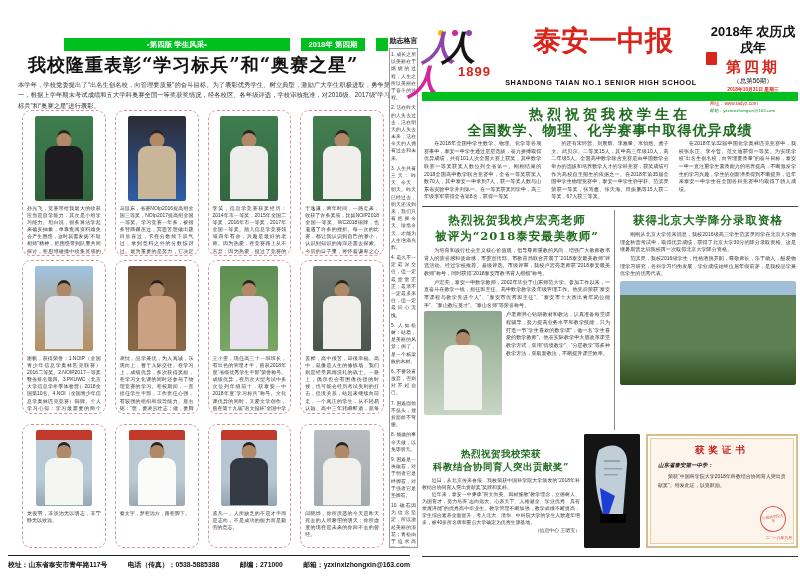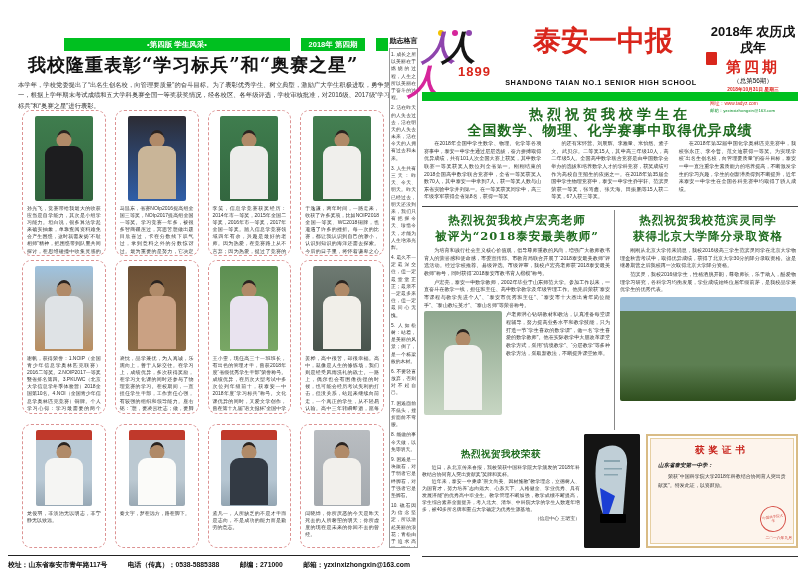--- a/index.html
+++ b/index.html
@@ -250,31 +250,31 @@
         <p>为培育和践行社会主义核心价值观，倡导尊师重教的风尚，增强广大教师教书育人的荣誉感和使命感，市委宣传部、市教育局联合开展了“2018泰安最美教师”评选活动。经过学校推荐、县级评选、市级评审，我校卢宏亮老师获“2018泰安最美教师”称号，同时获得“2018泰安市教书育人楷模”称号。</p>
         <p>卢宏亮，泰安一中数学教师，2002年毕业于山东师范大学。参加工作以来，一直奋斗在教学一线，担任班主任、高中数学教学及年级管理工作。他先后荣获“泰安市课程与教学先进个人”、“泰安市优秀班主任”、“泰安市十大杰出青年岗位能手”、“泰山教坛英才”、“泰山名师”等荣誉称号。</p>
       </div>
       <div class="s2l-flex">
         <div class="photo person teacher-photo" style="background: linear-gradient(rgb(143, 167, 143), rgb(199, 214, 195)); --fig: #f2f2ef;"></div>
         <div class="side">卢老师潜心钻研教材和教法，认真准备每堂课程辅导，努力提高业务水平和教学技能，只为打造一节“学生喜欢的数学课”，做一名“学生喜爱的数学教师”。他在实际教学中大胆改革课堂教学方式，采用“情境教学”、“分层教学”等多种教学方法，采取新教法，不断提升课堂效率。</div>
       </div>
     </div>
 
     <div class="abs s2r">
-      <div class="g-head s2-h">热烈祝贺我校范滨灵同学</div>
       <div class="g-head s2-h">获得北京大学降分录取资格</div>
       <div class="s2-body">
         <p>刚刚从北京大学传来消息，我校2016级高三学生范滨灵同学在北京大学物理金秋营考试中，取得优异成绩，获得了北京大学30分的降分录取资格。这是继暑期营之后我校再一次取得北京大学降分资格。</p>
         <p>范滨灵，我校2016级学生，性格洒脱开朗，尊敬师长，乐于助人，酷爱物理学习研究，各科学习均衡发展，学业成绩始终位居年级前茅，是我校品学兼优学生的优秀代表。</p>
       </div>
       <div class="photo pku-photo" style="background: linear-gradient(rgb(159, 192, 216) 0px, rgb(159, 192, 216) 13%, rgb(93, 127, 82) 13%, rgb(93, 127, 82) 65%, rgb(47, 79, 30) 100%);"></div>
     </div>
 
     <div class="abs s3-text">
       <div class="g-head s3-h">热烈祝贺我校荣获</div>
+      <div class="g-head s3-h">科教结合协同育人突出贡献奖”</div>
       <div class="s3-body">
         <p>近日，从北京传来喜报，我校荣获中国科学院大学颁发的“2018年科教结合协同育人突出贡献奖”奖牌和奖杯。</p>
         <p>近年来，泰安一中秉承“崇文尚美、因材施教”教学理念，立德树人、为国育才，努力培养“志向远大、心系天下、人格健全、学业优秀、具有发展潜能”的优秀高中毕业生。教学管理不断加强，教学成绩不断提高，学生综合素养全面提升，考入北大、清华、中科院大学的学生人数逐年增多，被40多所名牌和重点大学确定为优秀生源基地。</p>
         <div class="s3-sig">（信息中心 王珺宝）</div>
       </div>
     </div>
 
     <div class="abs trophy">
       <svg width="56" height="114" viewBox="0 0 56 114">
         <rect x="0" y="0" width="56" height="114" fill="#141414"></rect>

